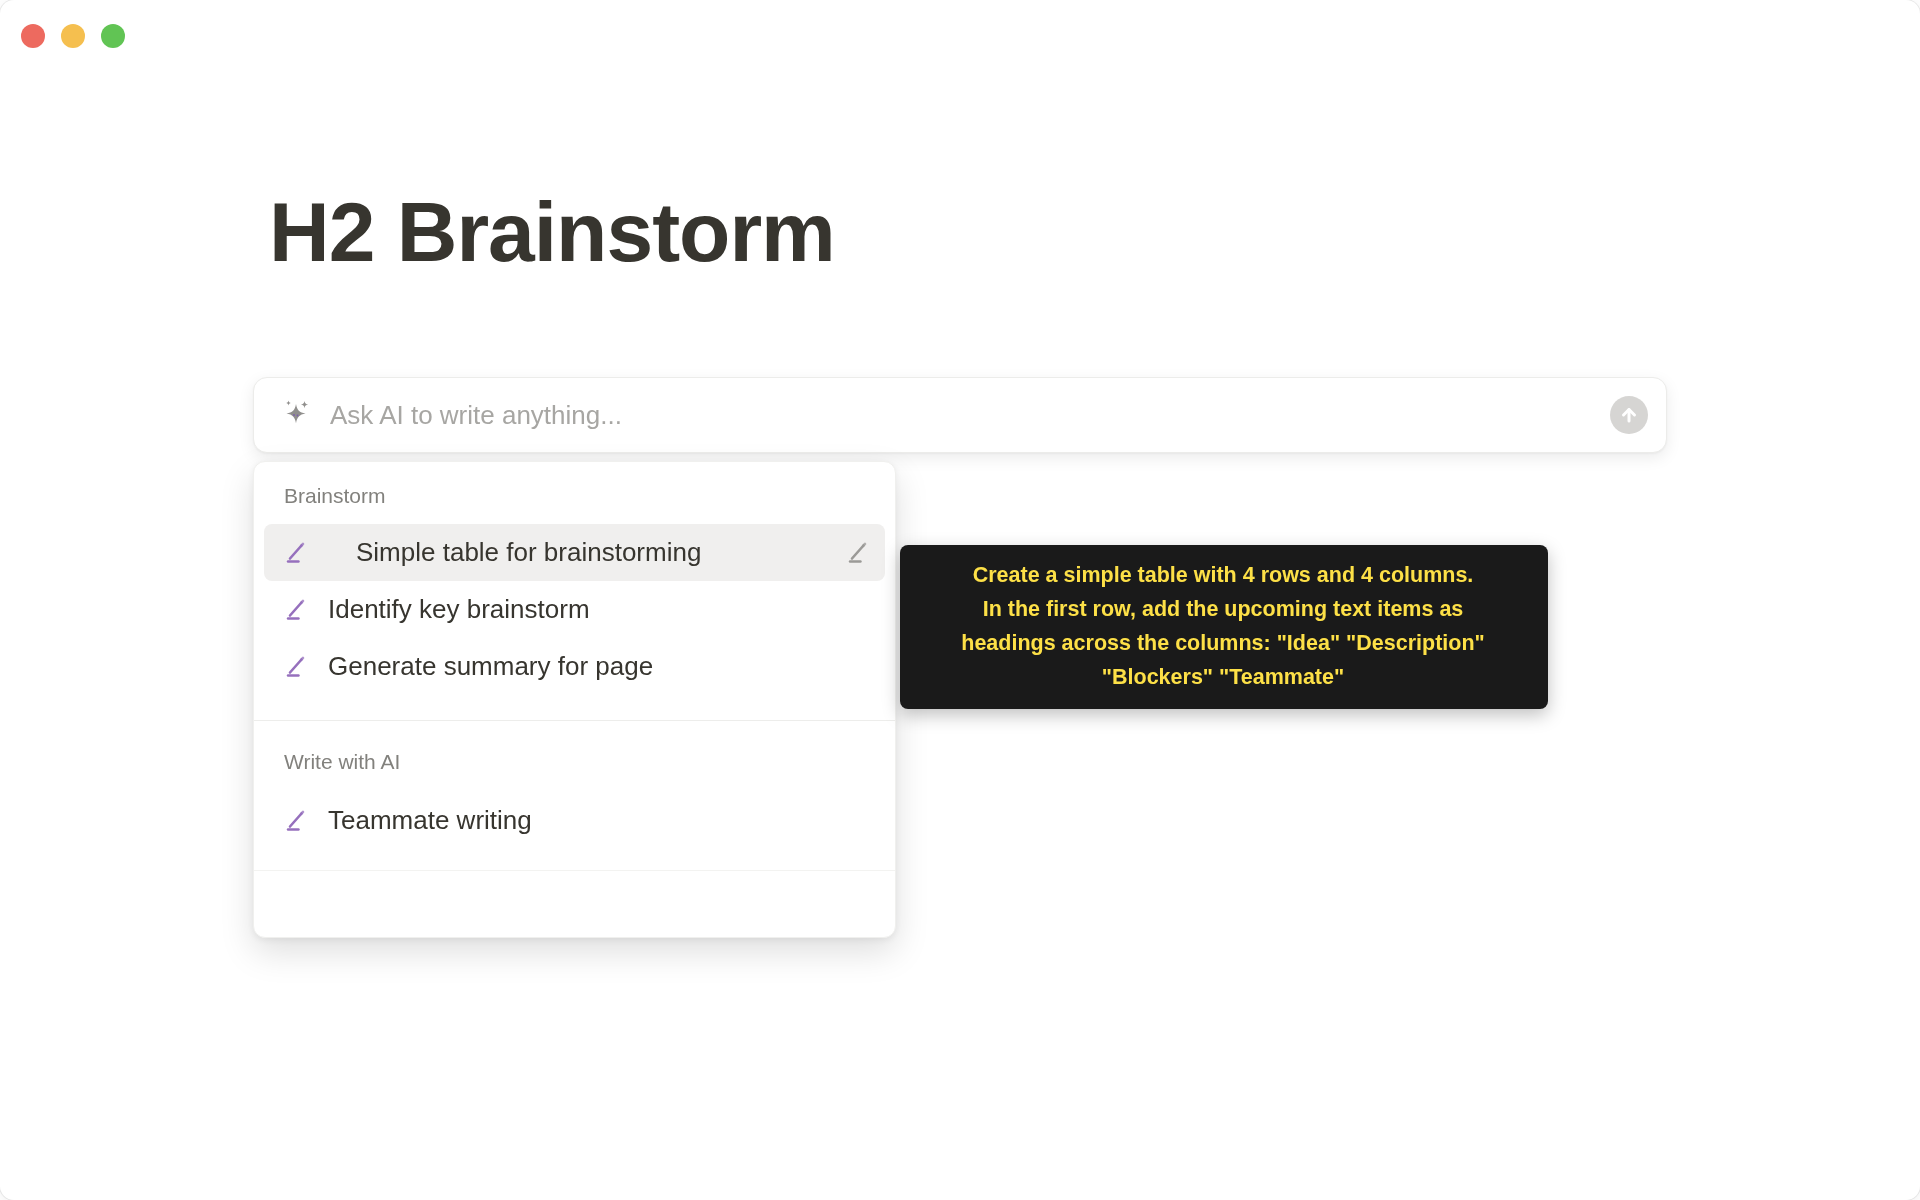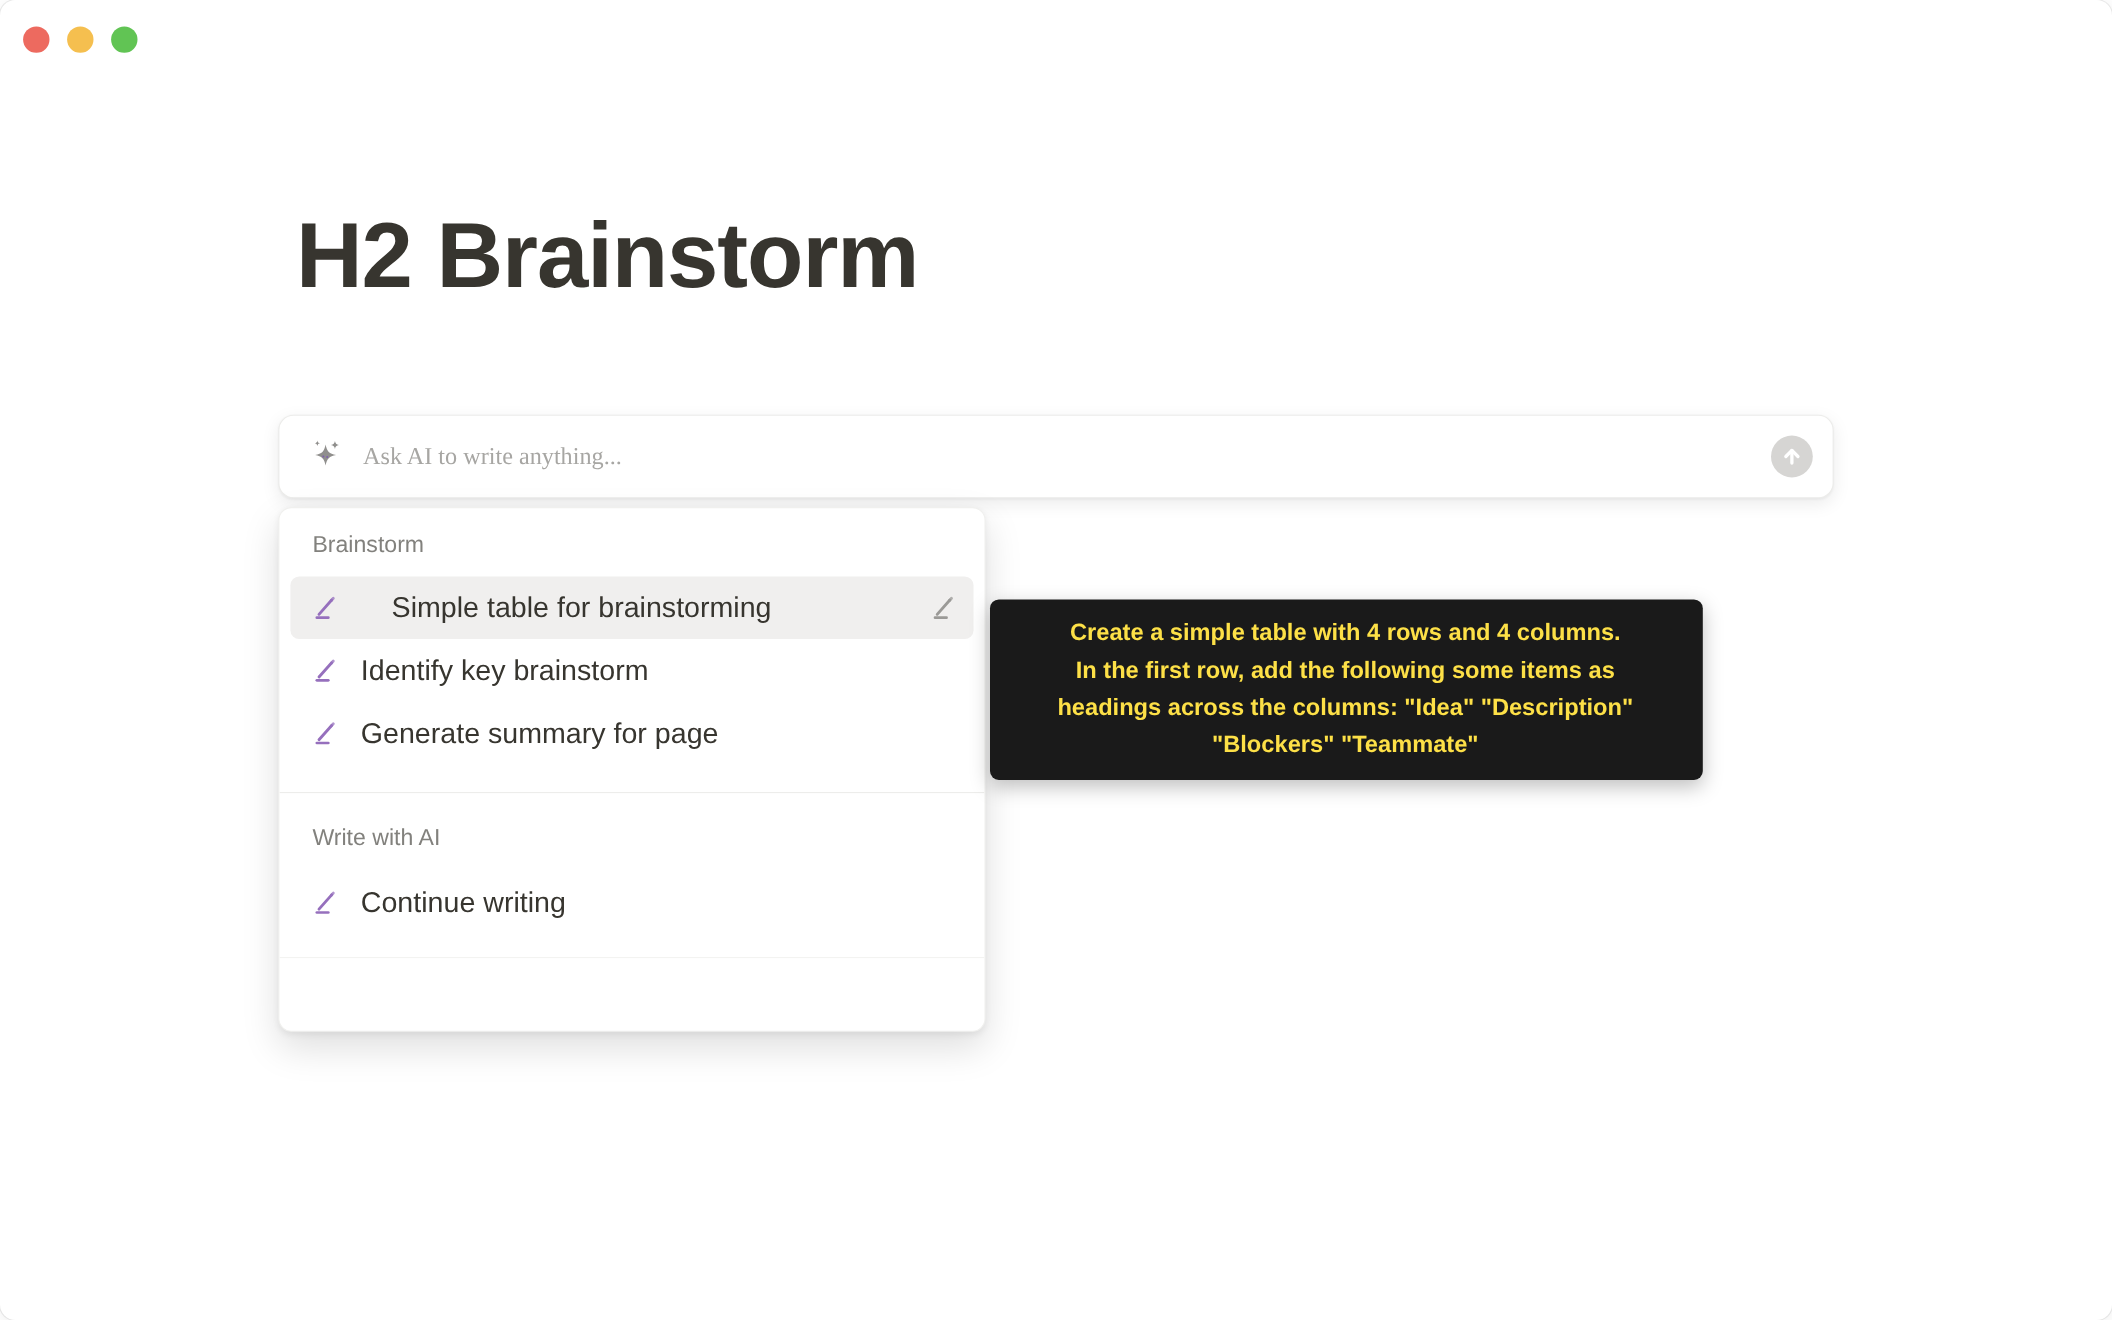--- a/index.html
+++ b/index.html
@@ -37,22 +37,22 @@
     position: absolute; left: 253px; top: 377px; width: 1414px; height: 76px;
     background: #ffffff;
     border: 1px solid #ececea;
     border-radius: 14px;
     box-shadow: 0 5px 16px rgba(0,0,0,0.08), 0 1px 2px rgba(0,0,0,0.04);
     display: flex; align-items: center; padding: 0 18px 0 28px;
   }
   .ai-sparkle { width: 34px; height: 34px; flex: 0 0 auto; margin-right: 14px; }
   .ai-input {
     flex: 1; border: none; outline: none; background: transparent;
-    font-family: Liberation Serif, serif;
-    font-size: 22px; color: #37352f; height: 60px;
+    font-family: Liberation Sans, sans-serif;
+    font-size: 26px; color: #37352f; height: 60px;
   }
   .ai-input::placeholder { color: #a7a6a3; opacity: 1; }
   .ai-submit {
     width: 38px; height: 38px; border-radius: 50%; border: none;
     background: #d6d5d3; flex: 0 0 auto; cursor: pointer;
     display: flex; align-items: center; justify-content: center;
   }
   .ai-submit svg { width: 22px; height: 22px; }
 
   
@@ -169,28 +169,28 @@
 
     <div class="menu-divider"></div>
 
     <div class="section-write">
       <div class="menu-section-label">Write with AI</div>
       <div class="menu-rows">
         <div class="menu-item">
           <svg class="pen" viewBox="0 0 27 27" fill="none" stroke="#9670bd">
               <use href="#pen-glyph"></use>
             </svg>
-          <span class="item-label">Continue writing</span>
+          <span class="item-label">Teammate writing</span>
         </div>
       </div>
     </div>
 
     <div class="menu-divider-faint"></div>
   </div>
 
   <div class="tooltip">
     <span class="tline">Create a simple table with 4 rows and 4 columns.</span>
-    <span class="tline">In the first row, add the following some items as</span>
+    <span class="tline">In the first row, add the upcoming text items as</span>
     <span class="tline">headings across the columns: "Idea" "Description"</span>
     <span class="tline">"Blockers" "Teammate"</span>
   </div>
 
 </div>
 
 </body></html>

